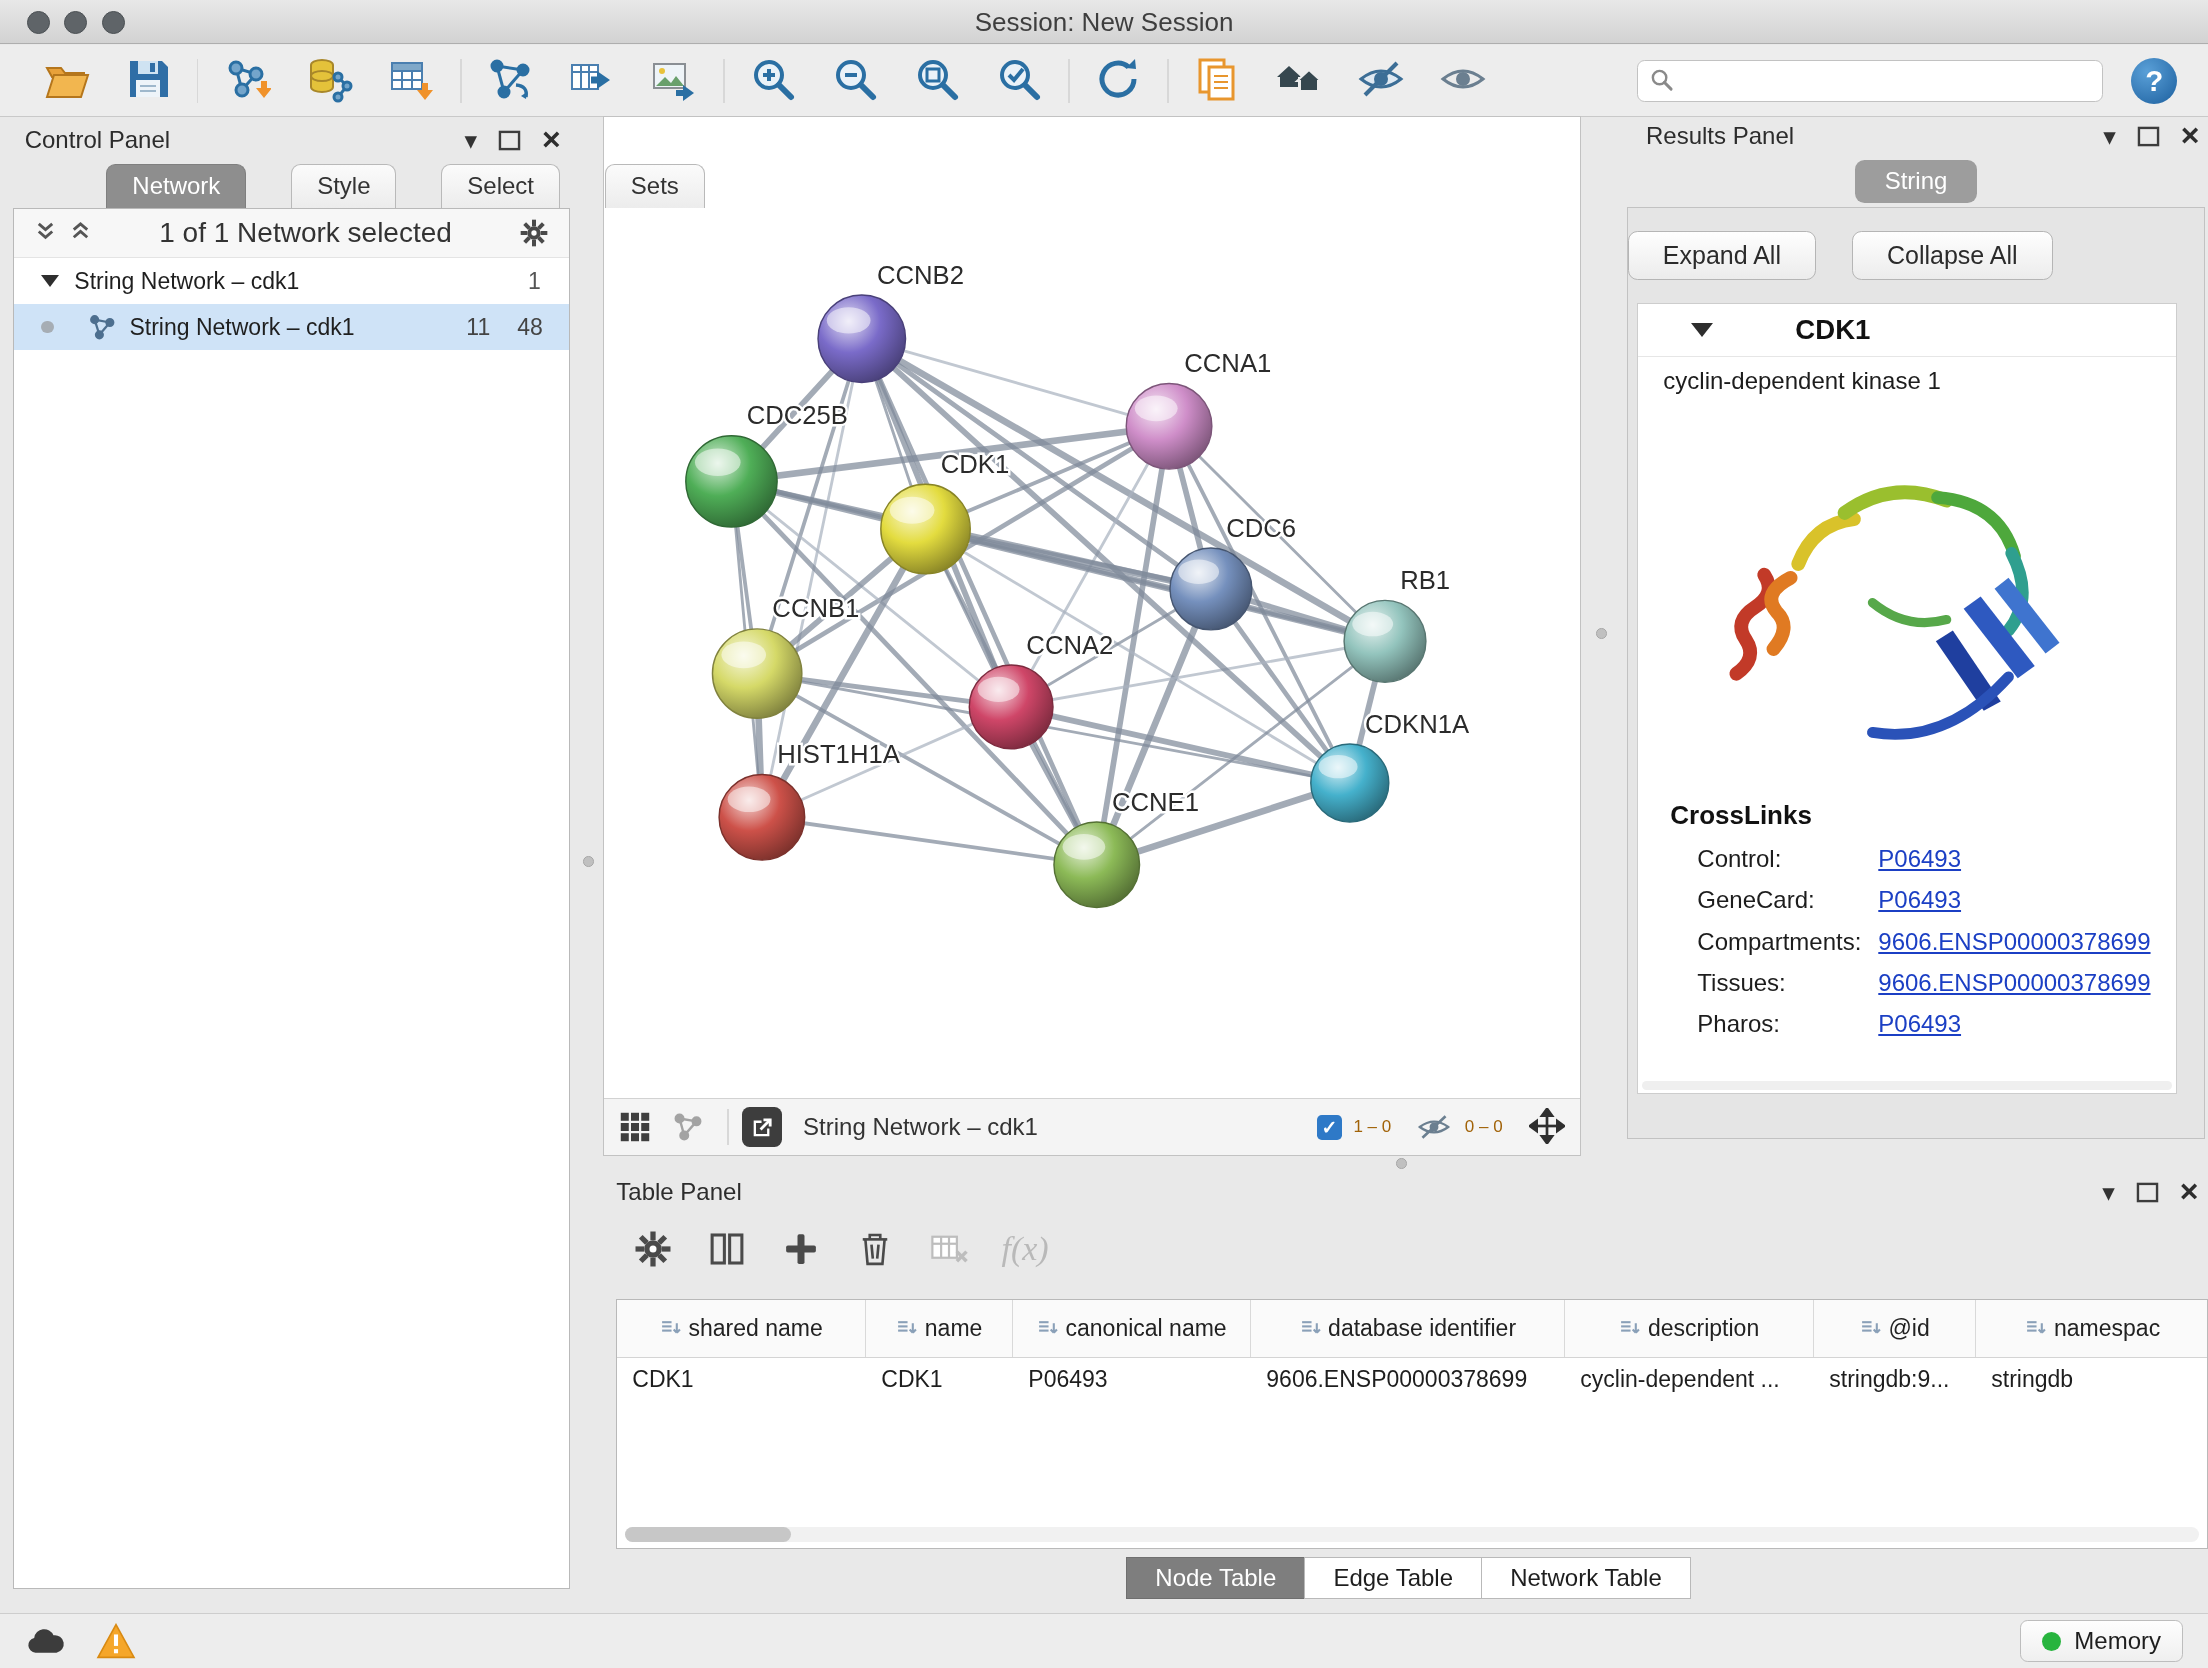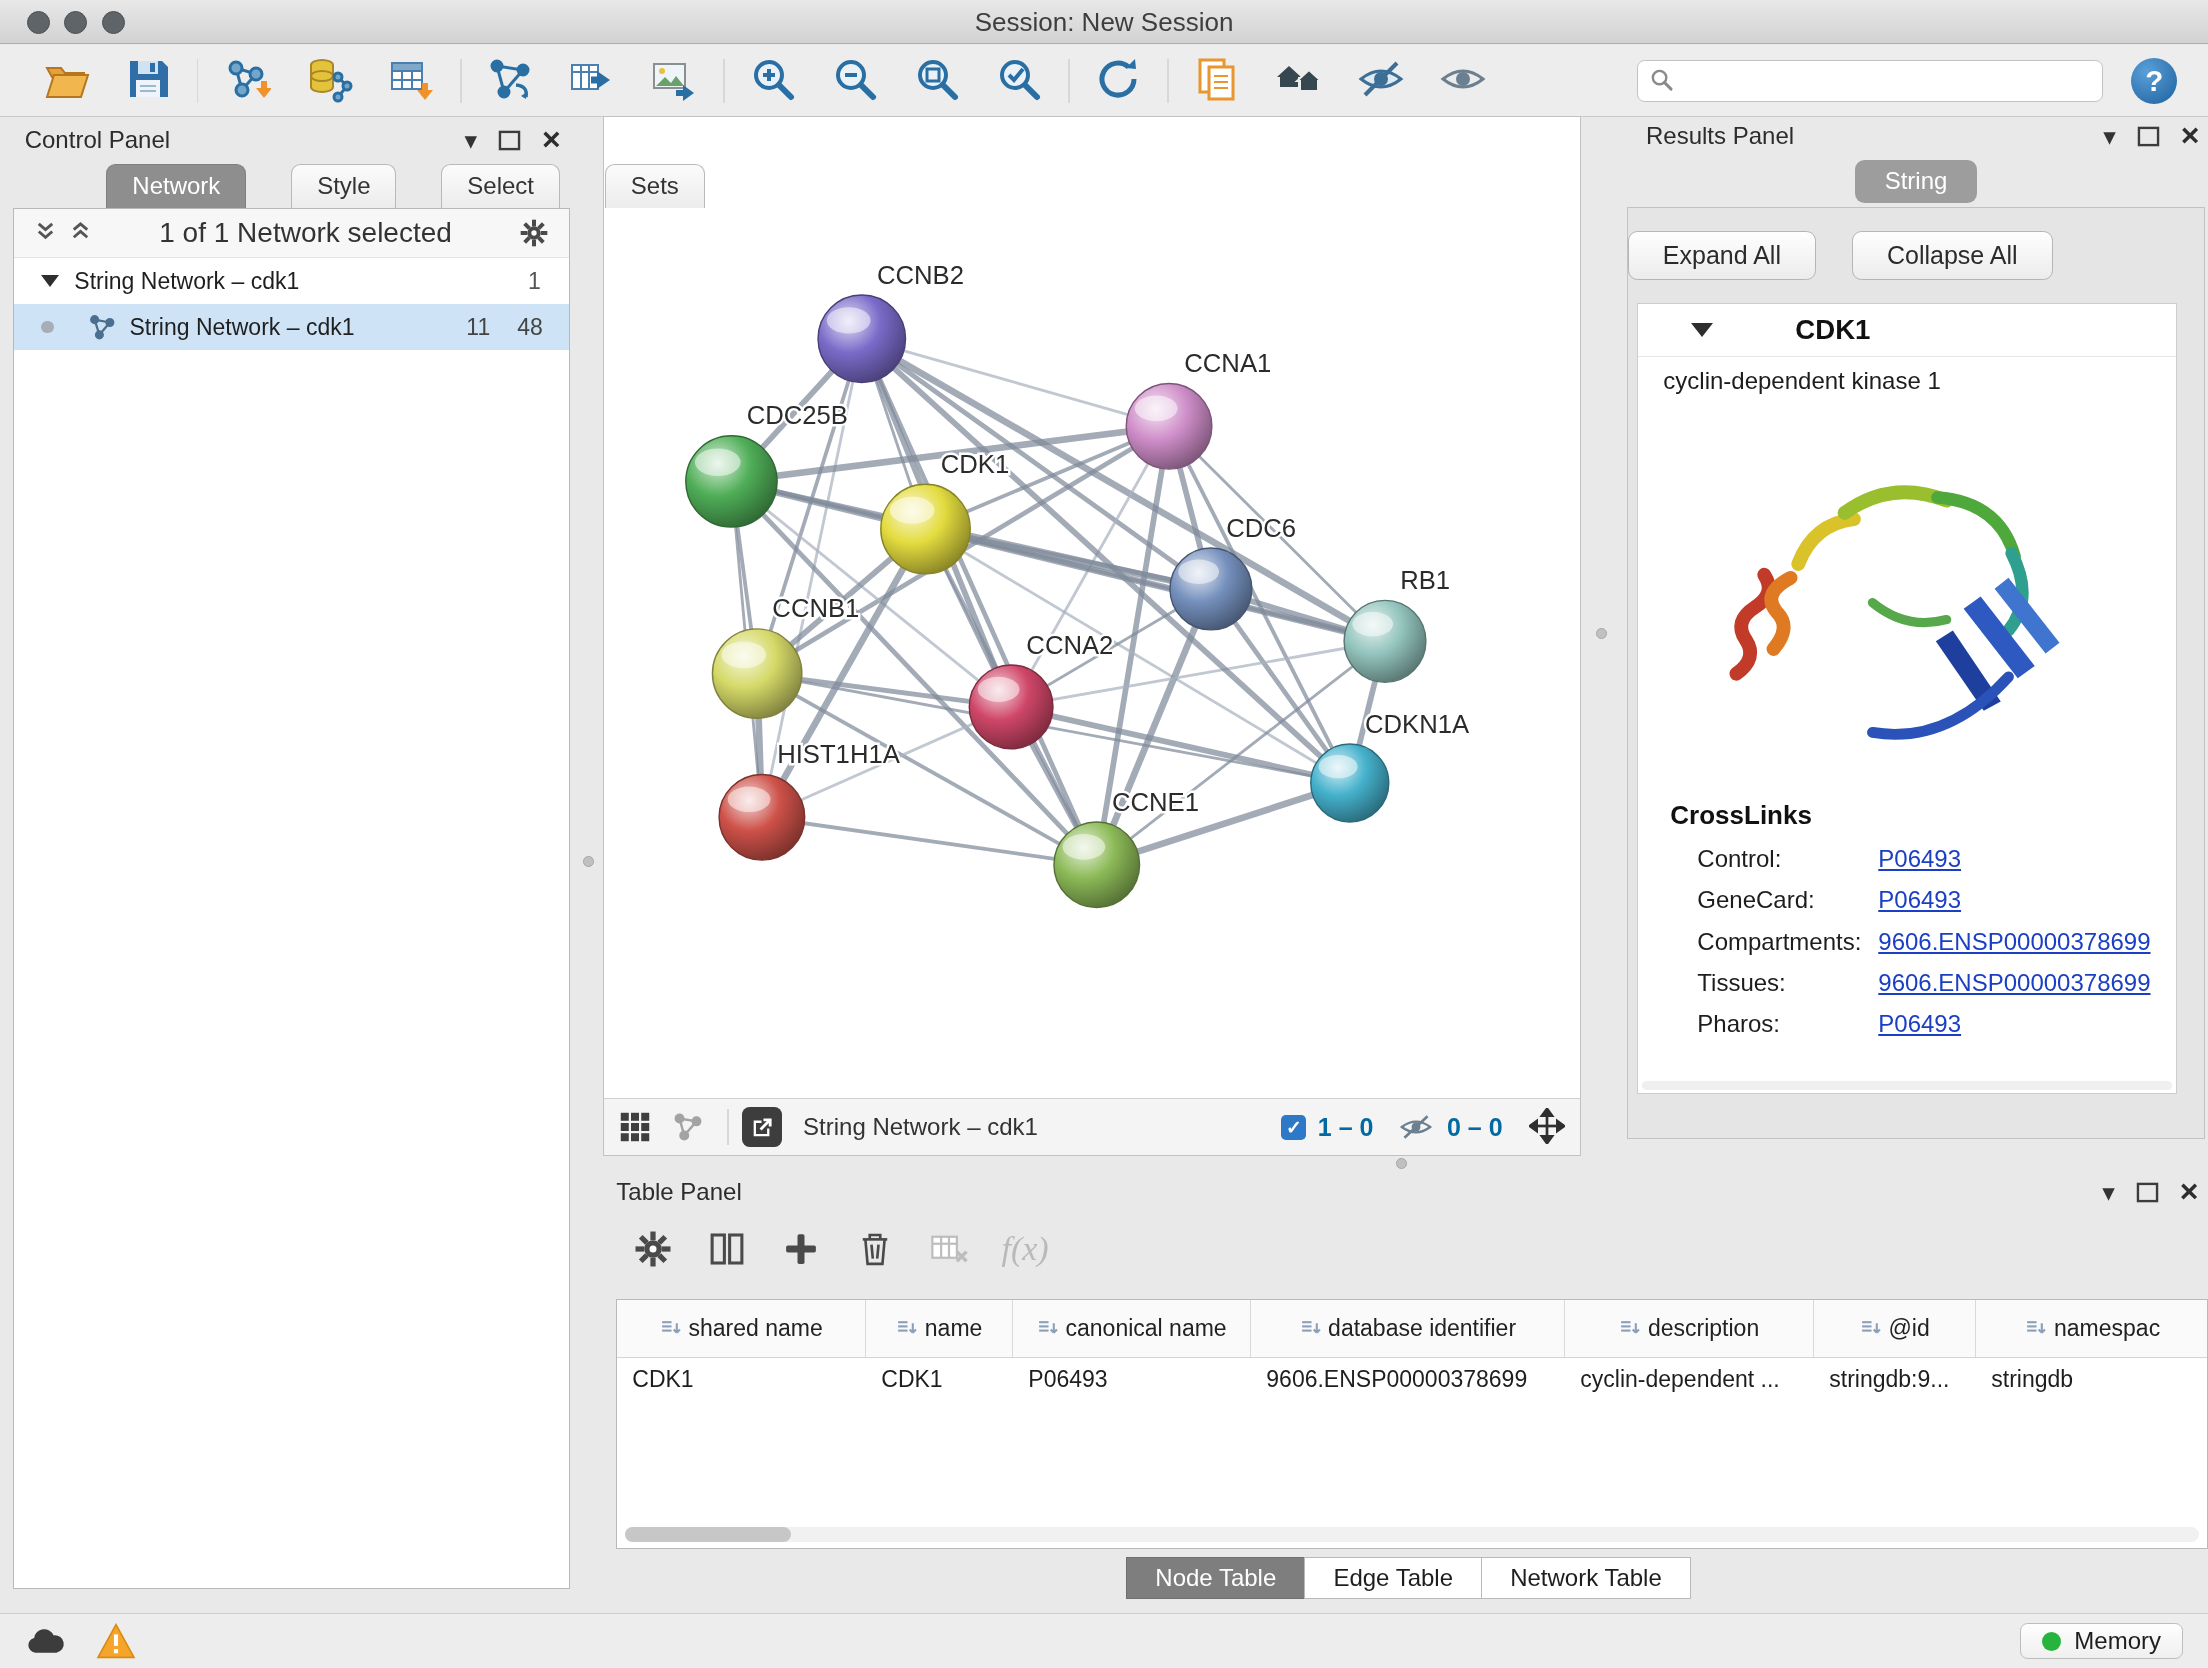--- a/index.html
+++ b/index.html
@@ -53,21 +53,21 @@
   .net-canvas { position:absolute; left:0; right:0; top:0; bottom:57px; }
   .net-canvas svg { width:100%; height:100%; display:block; }
   .net-footer { position:absolute; left:0; right:0; bottom:0; height:57px; background:#f4f4f4; border-top:1px solid #d2d2d2; display:flex; align-items:center; padding:0 15px; }
   .nf-icon { display:flex; align-items:center; justify-content:center; margin-right:21px; }
   .nf-icon svg { width:32px; height:32px; }
   .nf-sep { width:1.9px; height:36px; background:#d8d8d8; margin:0 13.3px 0 1.9px; }
   .nf-export { width:40px; height:40px; border-radius:7.6px; background:#3d3d3d; display:flex; align-items:center; justify-content:center; margin-right:21px; }
   .nf-export svg { width:23px; height:23px; }
   .net-name { font-size:24px; color:#333; }
   .nf-right { margin-left:auto; display:flex; align-items:center; gap:11.4px; }
-  .nf-count { font-size:25px; color:#0369a1; margin-right:15px;font-weight:bold; }
+  .nf-count { font-size:17px; color:#a16207; margin-right:15px; }
   .nf-check { width:25px; height:25px; border-radius:4.8px; background:#2e79c7; display:flex; align-items:center; justify-content:center; color:#fff; font-size:19px; font-weight:bold; }
   .nf-move svg { width:36px; height:36px; }
 
   .split-dot { position:absolute; width:10.5px; height:10.5px; border-radius:50%; background:#c0c0c0; border:1px solid #a8a8a8; }
 
   
   .results-panel { position:absolute; left:1623px; top:116px; width:586px; height:1040px; }
   .rp-badge-row { display:flex; justify-content:center; margin-top:3.8px; position:relative; z-index:2; }
   .rp-badge { background:#9d9d9d; color:#fff; font-size:24px; padding:7.6px 30px; border-radius:9.5px; }
   .rp-box { position:absolute; left:3.8px; right:3.8px; top:91px; bottom:17px; background:#e5e5e5; border:1.9px solid #c2c2c2; z-index:1; }
@@ -98,21 +98,21 @@
   .tp-td { display:flex; align-items:center; padding-left:15px; flex:0 0 auto; overflow:hidden; white-space:nowrap; }
   .tp-hscroll { position:absolute; left:7.6px; right:7.6px; bottom:5.7px; height:15px; background:#f1f1f1; border-radius:7.6px; }
   .tp-hthumb { width:166px; height:15px; background:#c7c7c7; border-radius:7.6px; }
   .tp-tabs { position:absolute; left:8px; right:0; bottom:9.5px; display:flex; justify-content:center; }
   .tp-tab { height:42px; padding:0 28.5px; display:flex; align-items:center; font-size:24px; border:1.9px solid #b9b9b9; background:#fff; color:#1e1e1e; margin-left:-1.9px; }
   .tp-tab.selected { background:#7e7e7e; color:#fff; border-color:#6f6f6f; }
 
   
   .statusbar { position:absolute; left:0; right:0; top:1613px; height:55px; background:#ededed; border-top:1.9px solid #cdcdcd; display:flex; align-items:center; padding:0 25px; gap:28.5px; }
   .sb-icon svg { display:block; }
-  .membtn { margin-left:auto; display:flex; align-items:center; gap:13.3px; border:1.9px solid #bdbdbd; background:linear-gradient(#fefefe,#efefef); border-radius:7.6px; height:36px; padding:0 21px; font-size:24px; color:#1e1e1e; }
+  .membtn { margin-left:auto; display:flex; align-items:center; gap:13.3px; border:1.9px solid #bdbdbd; background:linear-gradient(#fefefe,#efefef); border-radius:7.6px; height:42px; padding:0 21px; font-size:24px; color:#1e1e1e; }
   .memdot { width:19px; height:19px; border-radius:50%; background:#27b43e; }
 
   .net-node-label { font-size:27px; fill:#2b2b2b; paint-order:stroke; stroke:#ffffff; stroke-width:5px; font-family:"Liberation Sans",sans-serif; }
 </style>
 </head>
 <body>
 
 <div class="app">
 
   <div class="titlebar">

